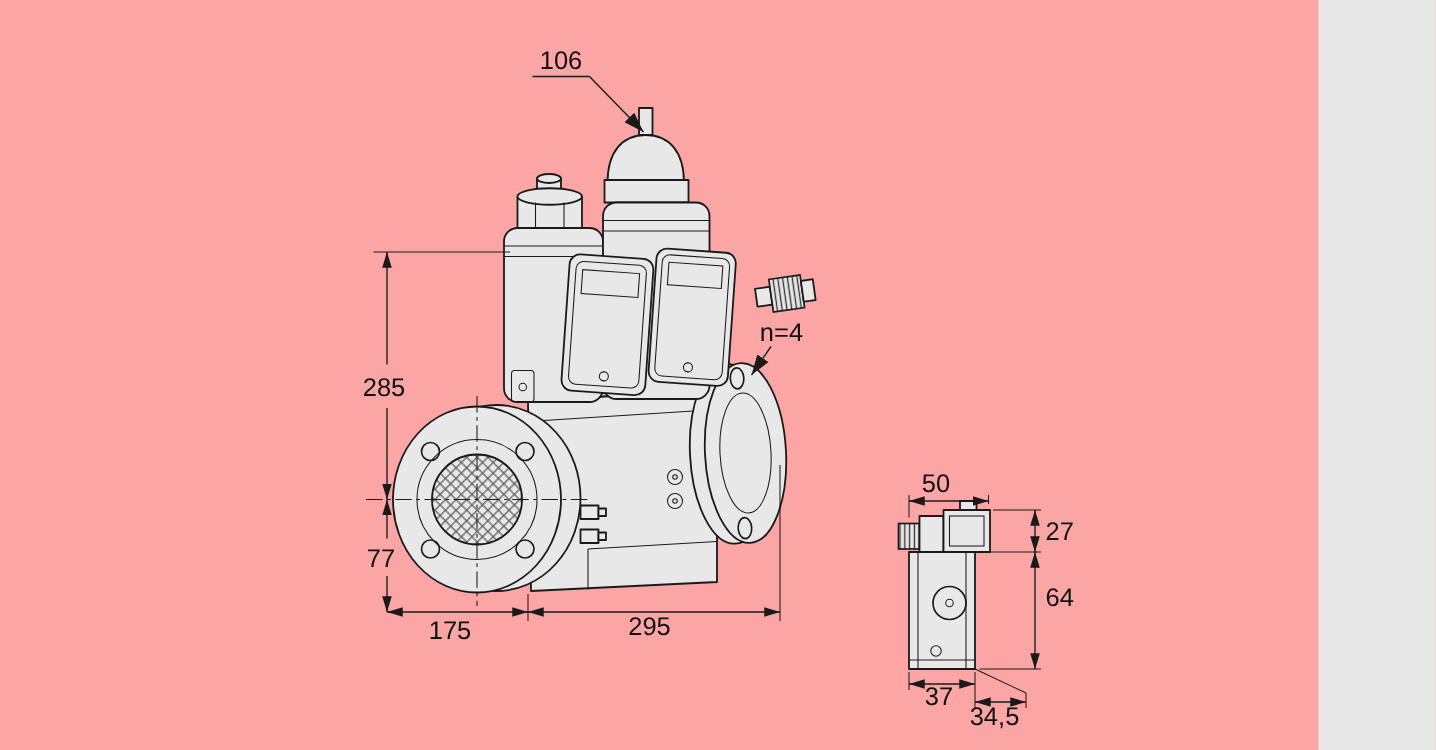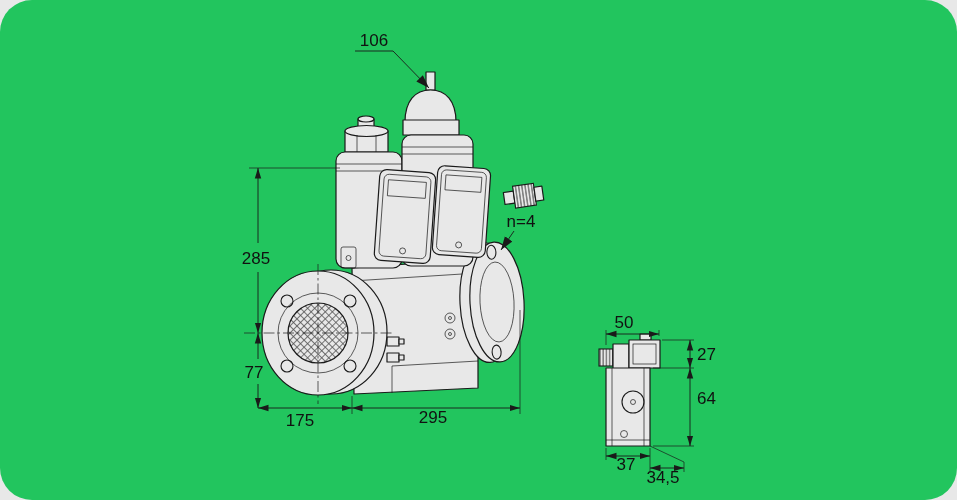--- a/index.html
+++ b/index.html
@@ -1,16 +1,16 @@
 <!DOCTYPE html>
 <html><head>
 <meta charset="utf-8">
 <style>
   html,body{margin:0;padding:0;background:#e8e8e8;}
-  .stage{position:relative;width:957px;height:500px;background:#22c55e;overflow:hidden;border-radius:32px;}
+  .stage{position:relative;width:879px;height:500px;background:#fca5a5;overflow:hidden;}
   svg{display:block;}
   .ol{fill:#e8e8e8;stroke:#1a1a1a;stroke-width:1.2;stroke-linejoin:round;}
   .ln{fill:none;stroke:#1a1a1a;stroke-width:1.1;}
   .thin{stroke-width:0.7;}
   .dim{fill:none;stroke:#1a1a1a;stroke-width:0.9;}
   .ext{fill:none;stroke:#1a1a1a;stroke-width:0.7;}
   .cl{fill:none;stroke:#1a1a1a;stroke-width:0.7;stroke-dasharray:11 3 2.5 3;}
   .knurl{fill:url(#knurl);stroke:#1a1a1a;stroke-width:1.1;}
   .mesh-circle{fill:url(#mesh);stroke:#1a1a1a;stroke-width:1.2;}
   .dimtxt{font-family:"Liberation Sans",sans-serif;font-size:17px;fill:#111;}

